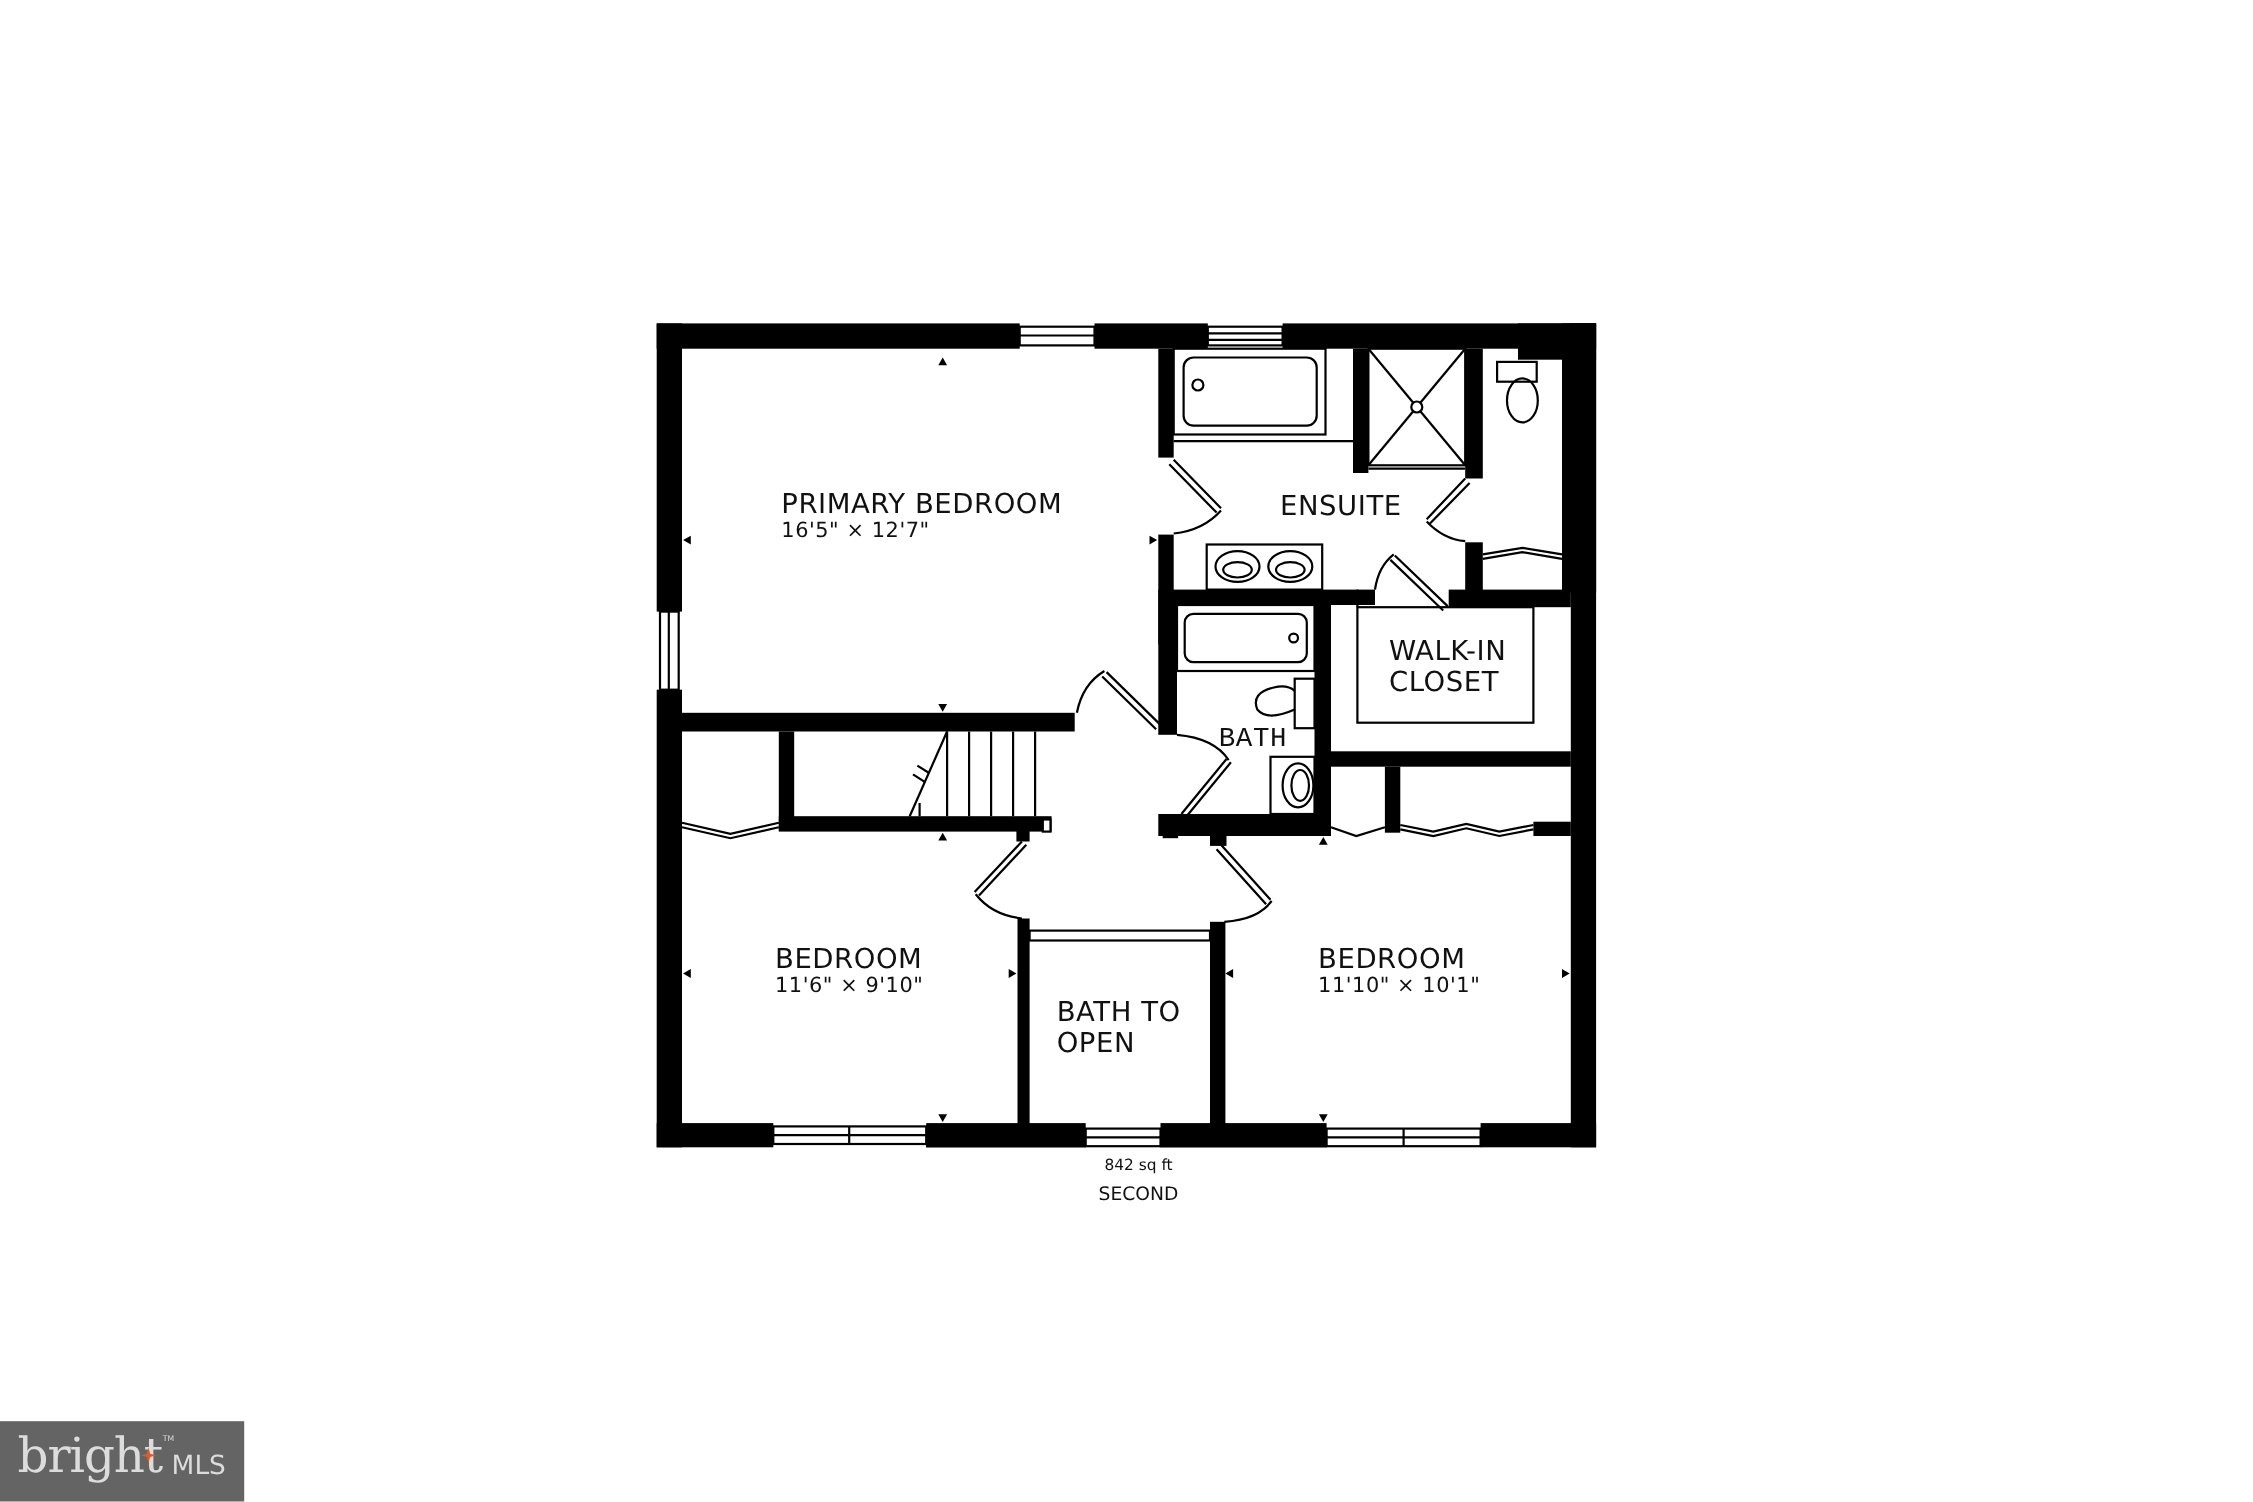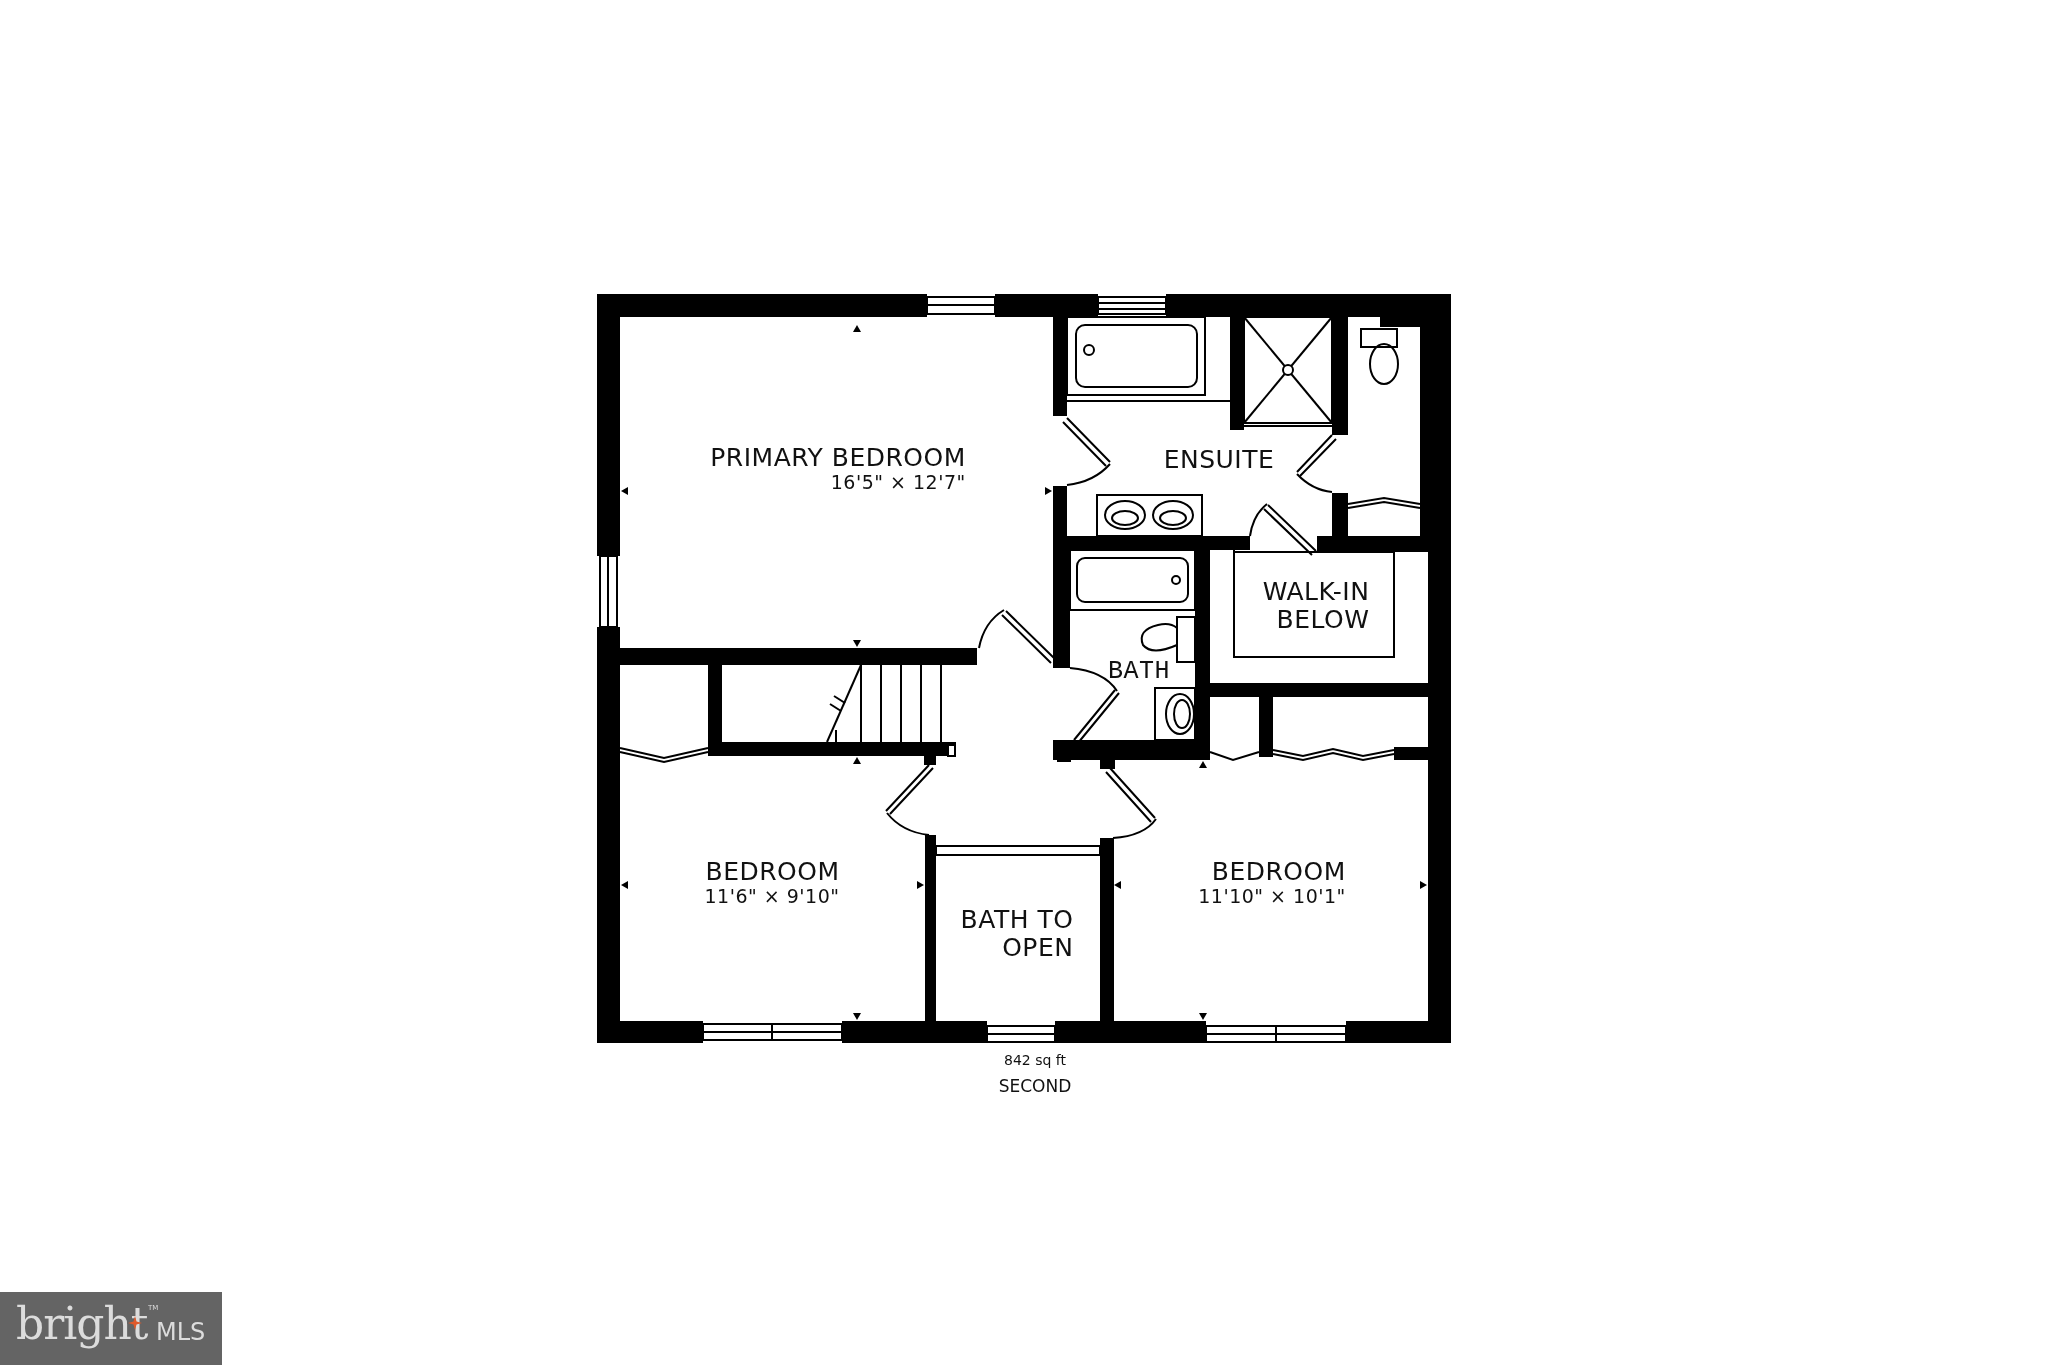--- a/index.html
+++ b/index.html
@@ -1,18 +1,18 @@
 <!DOCTYPE html>
 <html><head>
 <meta charset="utf-8">
 <style>
   html, body { margin: 0; padding: 0; background: #ffffff; }
   body { width: 2048px; height: 1365px; position: relative; overflow: hidden; font-family: "DejaVu Sans", sans-serif; }
   #plan { position: absolute; left: 0; top: 0; width: 2048px; height: 1365px; }
-  .room-label { position: absolute; text-align: right; color: #111; line-height: 1.12; transform: translateX(-50%); white-space: nowrap; }
+  .room-label { position: absolute; text-align: left; color: #111; line-height: 1.12; transform: translateX(-50%); white-space: nowrap; }
   .room-name { font-size: 25px; letter-spacing: 0.5px; }
   .room-dim { font-size: 19px; letter-spacing: 0.5px; }
   .floor-caption { position: absolute; left: 1035px; transform: translateX(-50%); text-align: right; color: #111; }
   .floor-name { font-size: 17px; top: 1076px; }
   .floor-area { font-size: 14px; top: 1052px; }
   .logo { position: absolute; left: 0; top: 1292px; width: 222px; height: 73px; background: #646464; }
   .logo-bright { position: absolute; left: 16px; top: 6px; font-family: "DejaVu Serif", serif; font-size: 44px; color: #dcdcdc; letter-spacing: -1px; }
   .logo-mls { position: absolute; left: 156px; top: 26px; font-family: "DejaVu Sans", sans-serif; font-size: 24px; color: #dcdcdc; }
   .logo-tm { position: absolute; left: 148px; top: 12px; font-size: 7px; color: #dcdcdc; font-family: "DejaVu Sans", sans-serif; }
   .logo-star { position: absolute; left: 128px; top: 24px; width: 14px; height: 14px; }
@@ -186,21 +186,21 @@
   <div class="room-name">PRIMARY BEDROOM</div>
   <div class="room-dim">16'5" × 12'7"</div>
 </div>
 
 <div class="room-label" style="left:1205px; top:446px;margin-left:14px;">
   <div class="room-name">ENSUITE</div>
 </div>
 
 <div class="room-label" style="left:1316px; top:578px;">
   <div class="room-name">WALK-IN</div>
-  <div class="room-name">BELOW</div>
+  <div class="room-name">CLOSET</div>
 </div>
 
 <div class="room-label" style="left:1139px; top:658px;font-family:Liberation Mono, monospace;">
   <div class="room-name">BATH</div>
 </div>
 
 <div class="room-label" style="left:772px; top:858px;">
   <div class="room-name">BEDROOM</div>
   <div class="room-dim">11'6" × 9'10"</div>
 </div>

